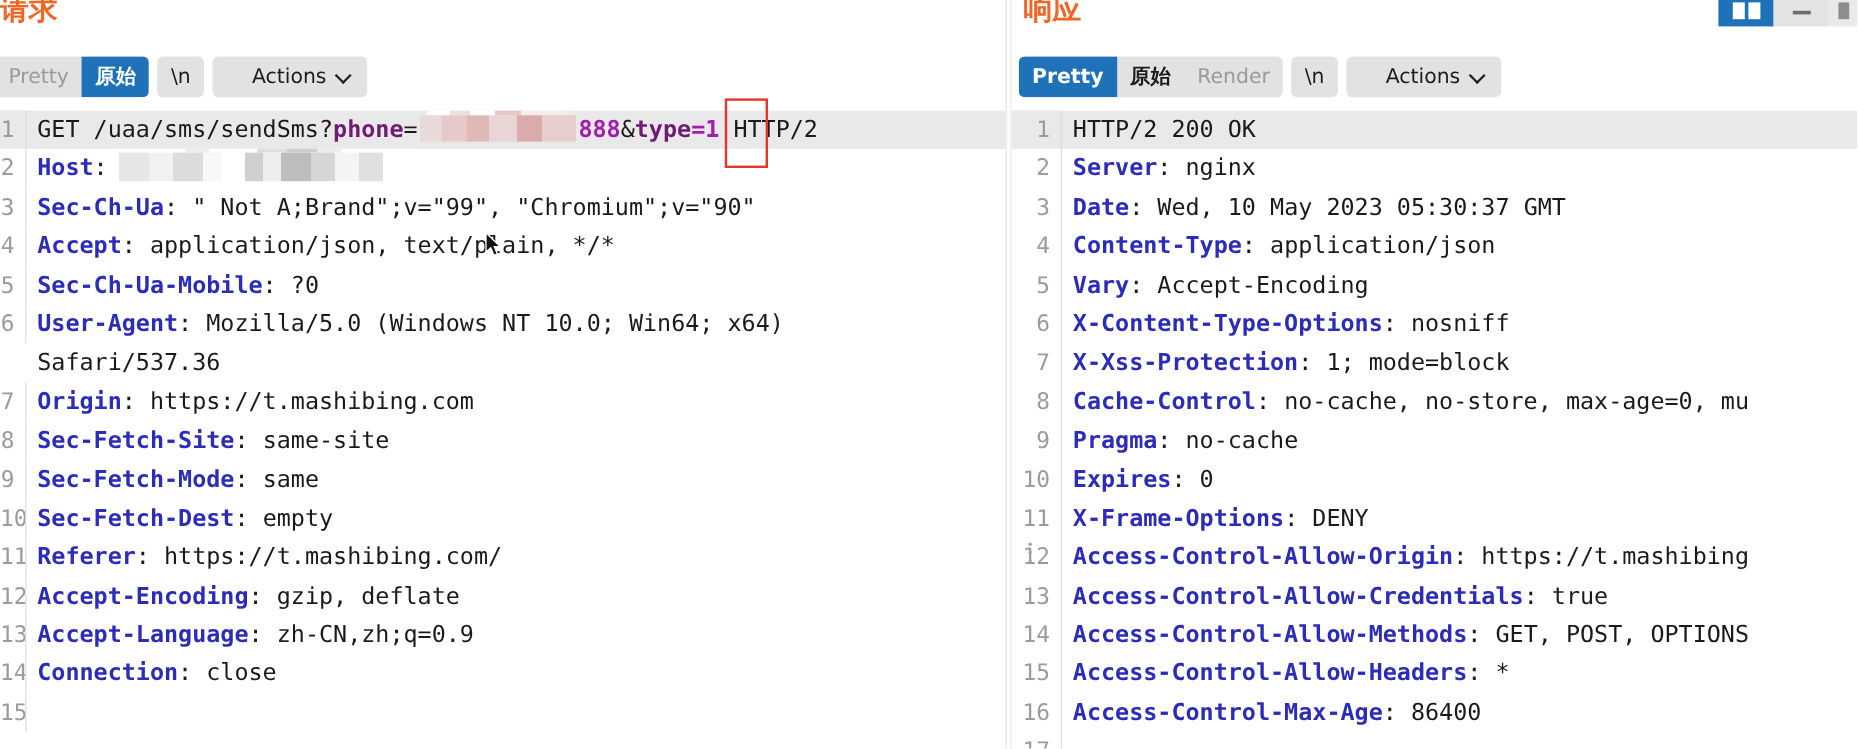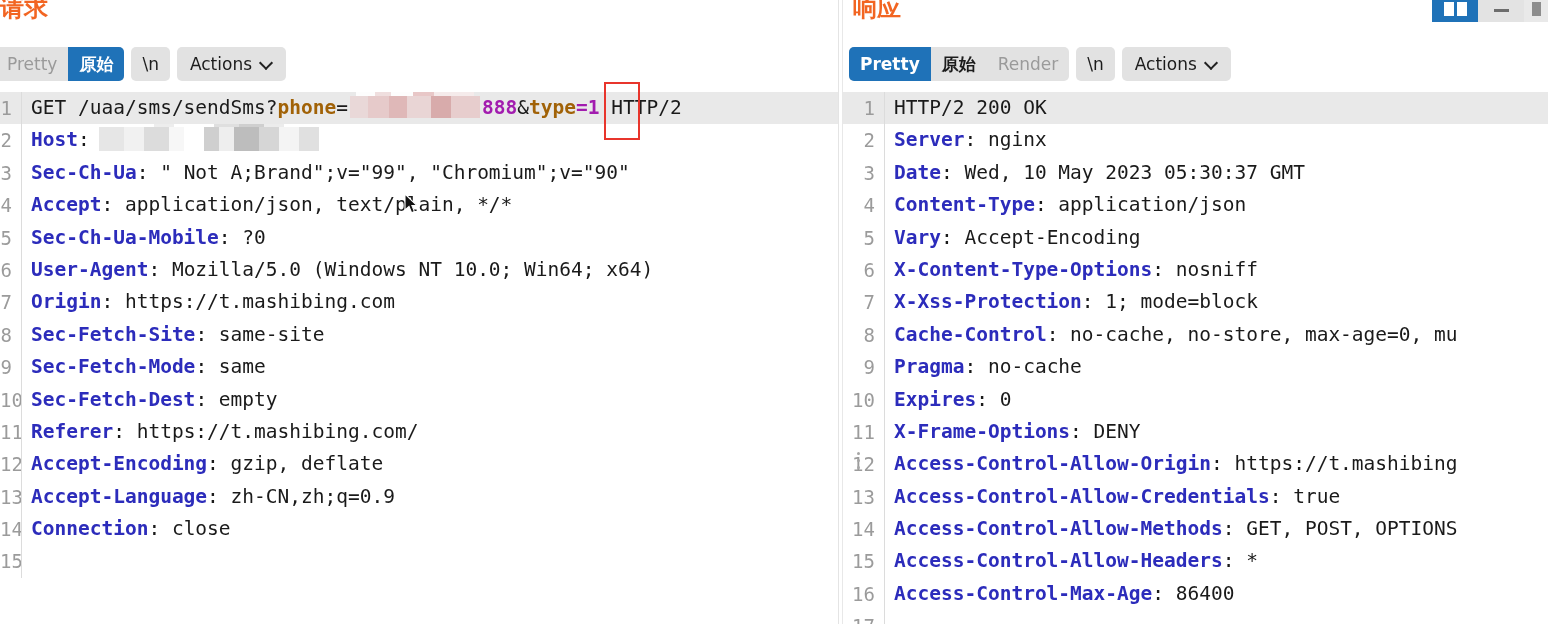--- a/index.html
+++ b/index.html
@@ -85,20 +85,21 @@
     user-select: none;
   }
   .tab.active   { background: #1f72b8; color: #ffffff; font-weight: bold; }
   .tab.muted    { color: #9a9a9a; }
   .tab-cjk      { font-weight: bold; }
 
   .tabgroup.single { border-radius: 5px; }
   .tab.actions {
     display: flex; align-items: center; gap: 9px;
     padding: 0 12px 0 13px;
+    margin-left: 20px;
   }
   .caret {
     display: inline-block;
     width: 13px; height: 13px;
     position: relative;
     top: -2px;
   }
   .caret::before {
     content: "";
     position: absolute;
@@ -148,21 +149,21 @@
   .linetext {
     flex: 1 1 auto;
     padding-left: 9px;
     overflow: hidden;
     white-space: nowrap;
   }
 
   .hkey   { color: #2c2cbb; font-weight: bold; }
   .hval   { color: #1a1a1a; }
   .hred   { color: #a21caf; font-weight: bold; }
-  .hblue  { color: #a16207; font-weight: bold; }
+  .hblue  { color: #701a75; font-weight: bold; }
 
   
   .redact-phone {
     display: inline-block;
     vertical-align: -4px;
     width: 130px; height: 22px;
     margin: 0 2px;
     background:
       linear-gradient(90deg,
         #e9d8d8 0 14%, #e6c9c9 14% 30%, #dfb6b6 30% 44%,
@@ -330,20 +331,24 @@
         </div>
         <div class="coderow">
           <div class="gutter">5</div>
           <div class="linetext"><span class="hkey">Sec-Ch-Ua-Mobile</span><span class="hval">: ?0</span></div>
         </div>
         <div class="coderow">
           <div class="gutter">6</div>
           <div class="linetext"><span class="hkey">User-Agent</span><span class="hval">: Mozilla/5.0 (Windows NT 10.0; Win64; x64)</span></div>
         </div>
         <div class="coderow">
+          <div class="gutter"></div>
+          <div class="linetext"><span class="hval">Safari/537.36</span></div>
+        </div>
+        <div class="coderow">
           <div class="gutter">7</div>
           <div class="linetext"><span class="hkey">Origin</span><span class="hval">: https://t.mashibing.com</span></div>
         </div>
         <div class="coderow">
           <div class="gutter">8</div>
           <div class="linetext"><span class="hkey">Sec-Fetch-Site</span><span class="hval">: same-site</span></div>
         </div>
         <div class="coderow">
           <div class="gutter">9</div>
           <div class="linetext"><span class="hkey">Sec-Fetch-Mode</span><span class="hval">: same</span></div>

